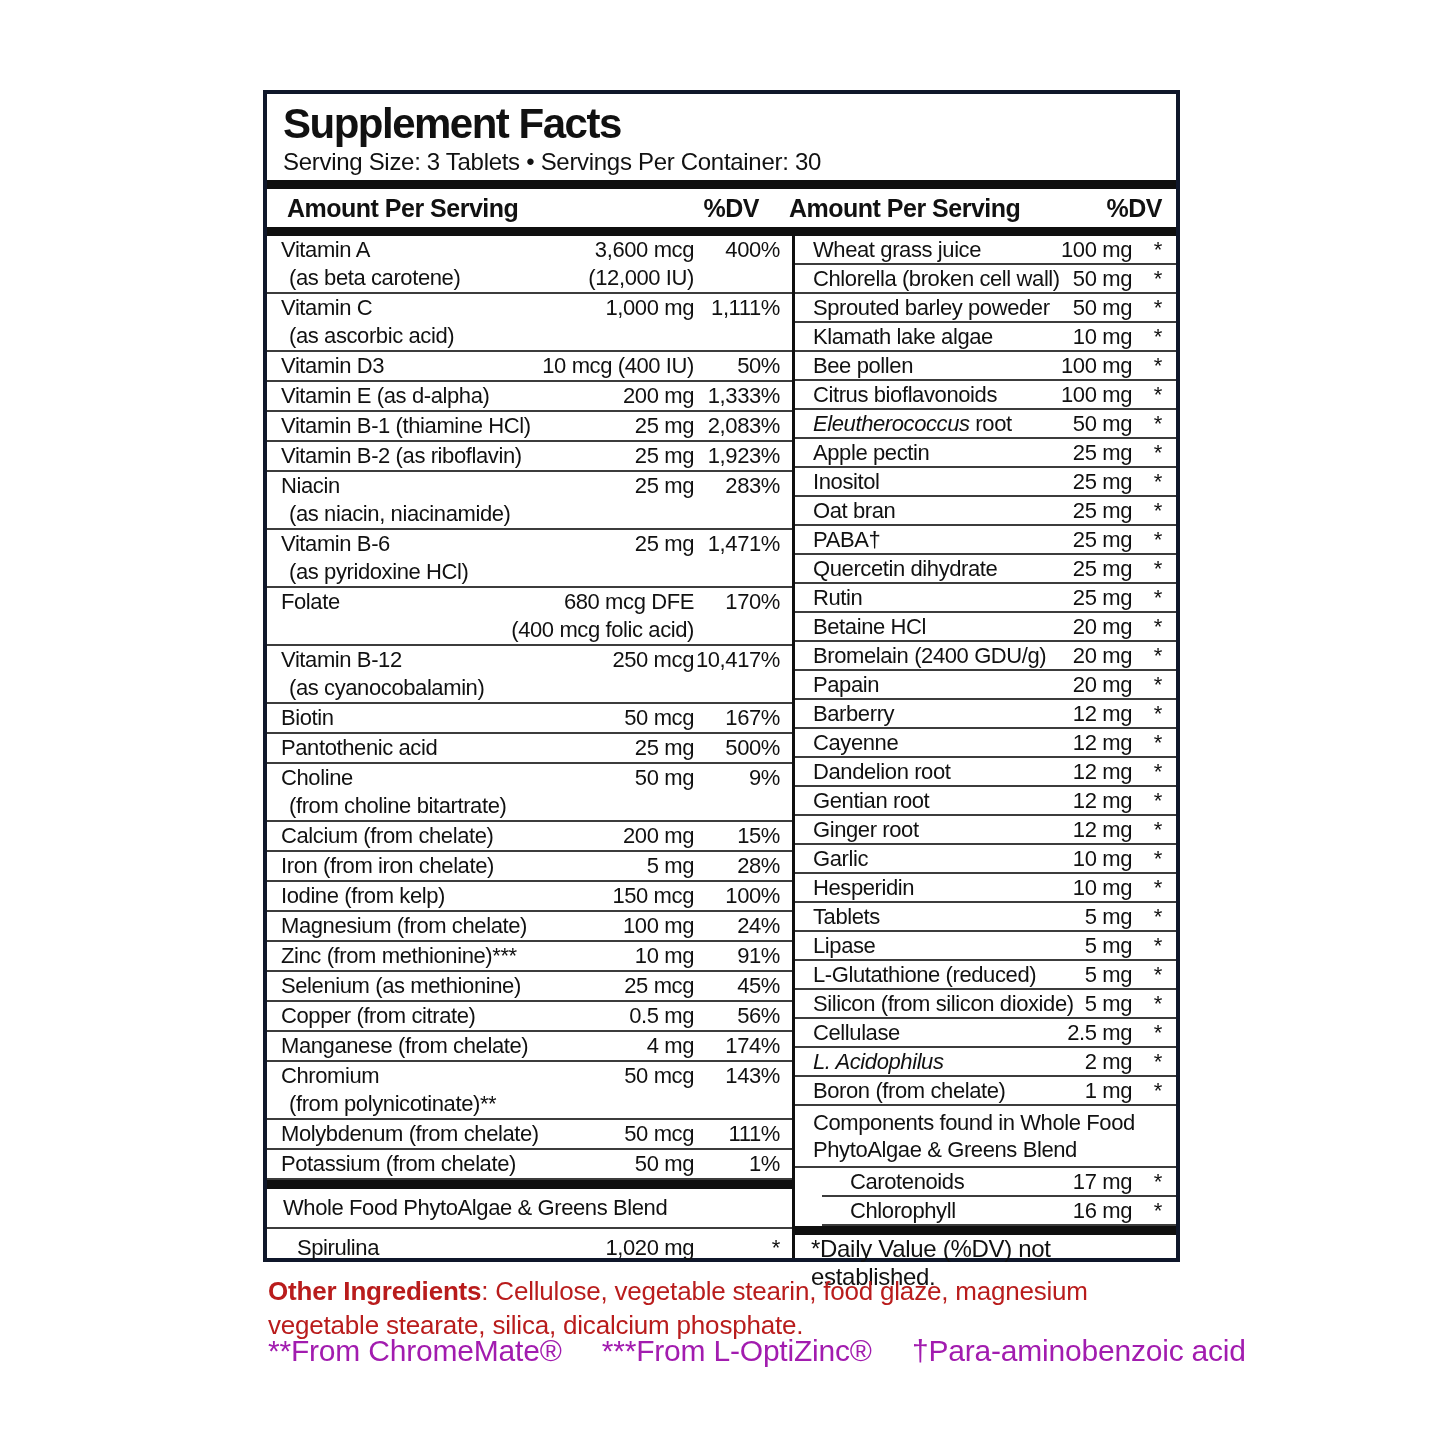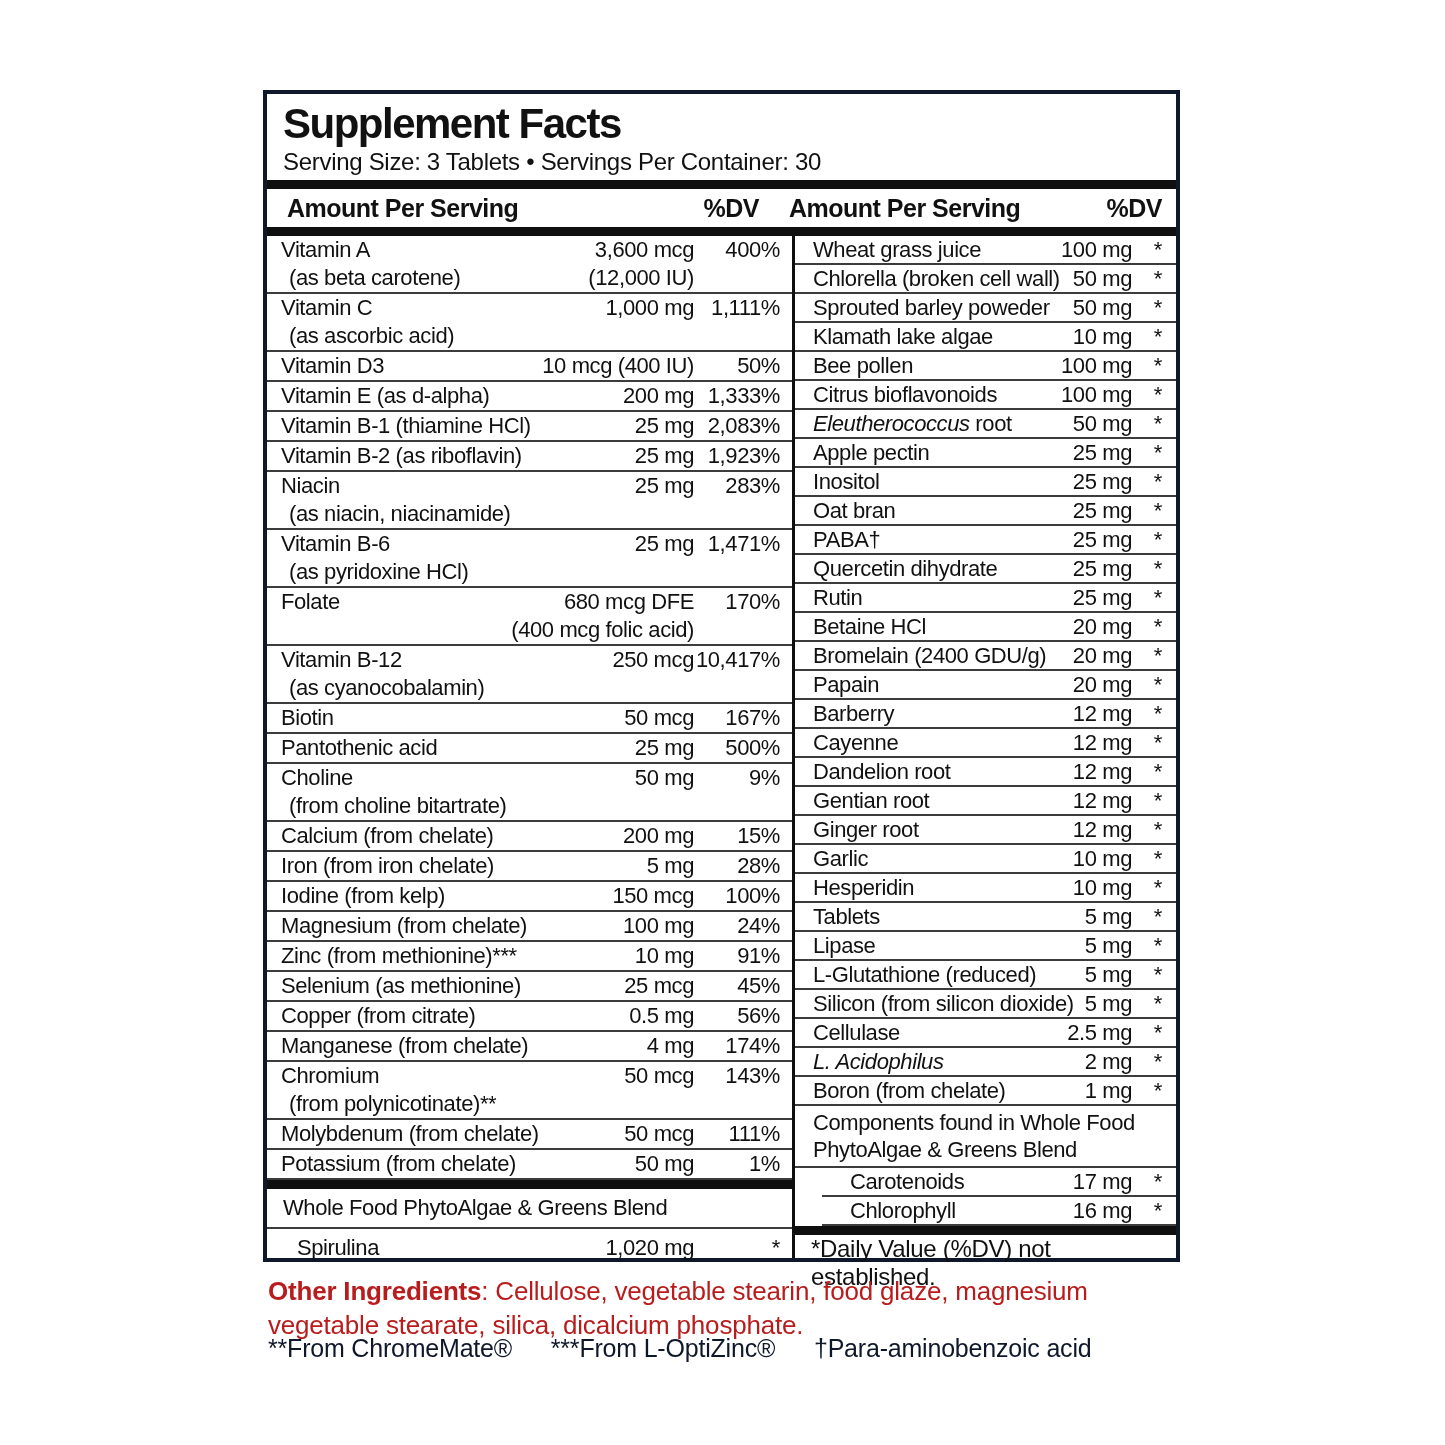--- a/index.html
+++ b/index.html
@@ -35,21 +35,21 @@
   .r-row .star{width:30px;text-align:right;}
   .r-row.comp{padding-left:28px;margin-left:27px;}
   .it{font-style:italic;}
   .blend-header{height:38px;line-height:38px;border-bottom:2px solid #3c3c3c;padding:0 12px 0 16px;font-size:22px;letter-spacing:-0.4px;flex:none;}
   .blend-row{flex:1;padding:5px 12px 4px 14px;}
   .blend-row .l-line .nm{padding-left:16px;}
   .comp-header{border-bottom:2px solid #3c3c3c;padding:3px 14px 3px 18px;font-size:22px;line-height:27px;letter-spacing:-0.4px;flex:none;}
   .dv-note-box{flex:1;display:flex;align-items:center;padding:0 14px 0 16px;font-size:24px;letter-spacing:-0.3px;}
   .other-ing{position:absolute;left:268px;top:1274px;width:912px;font-size:26px;line-height:34px;letter-spacing:-0.2px;color:#b91c1c;}
   .other-ing .lbl{font-weight:700;}
-  .marks{position:absolute;left:268px;top:1334px;font-size:25px;letter-spacing:-0.2px;color:#0f172a;white-space:nowrap;}
+  .marks{position:absolute;left:268px;top:1334px;font-size:30px;letter-spacing:-0.2px;color:#a21caf;white-space:nowrap;}
   .marks span{margin-right:32px;}
 </style>
 </head>
 <body>
 
 <div class="label">
   <div class="title-block">
     <div class="title">Supplement Facts</div>
     <div class="serving">Serving Size: 3 Tablets • Servings Per Container: 30</div>
   </div>

